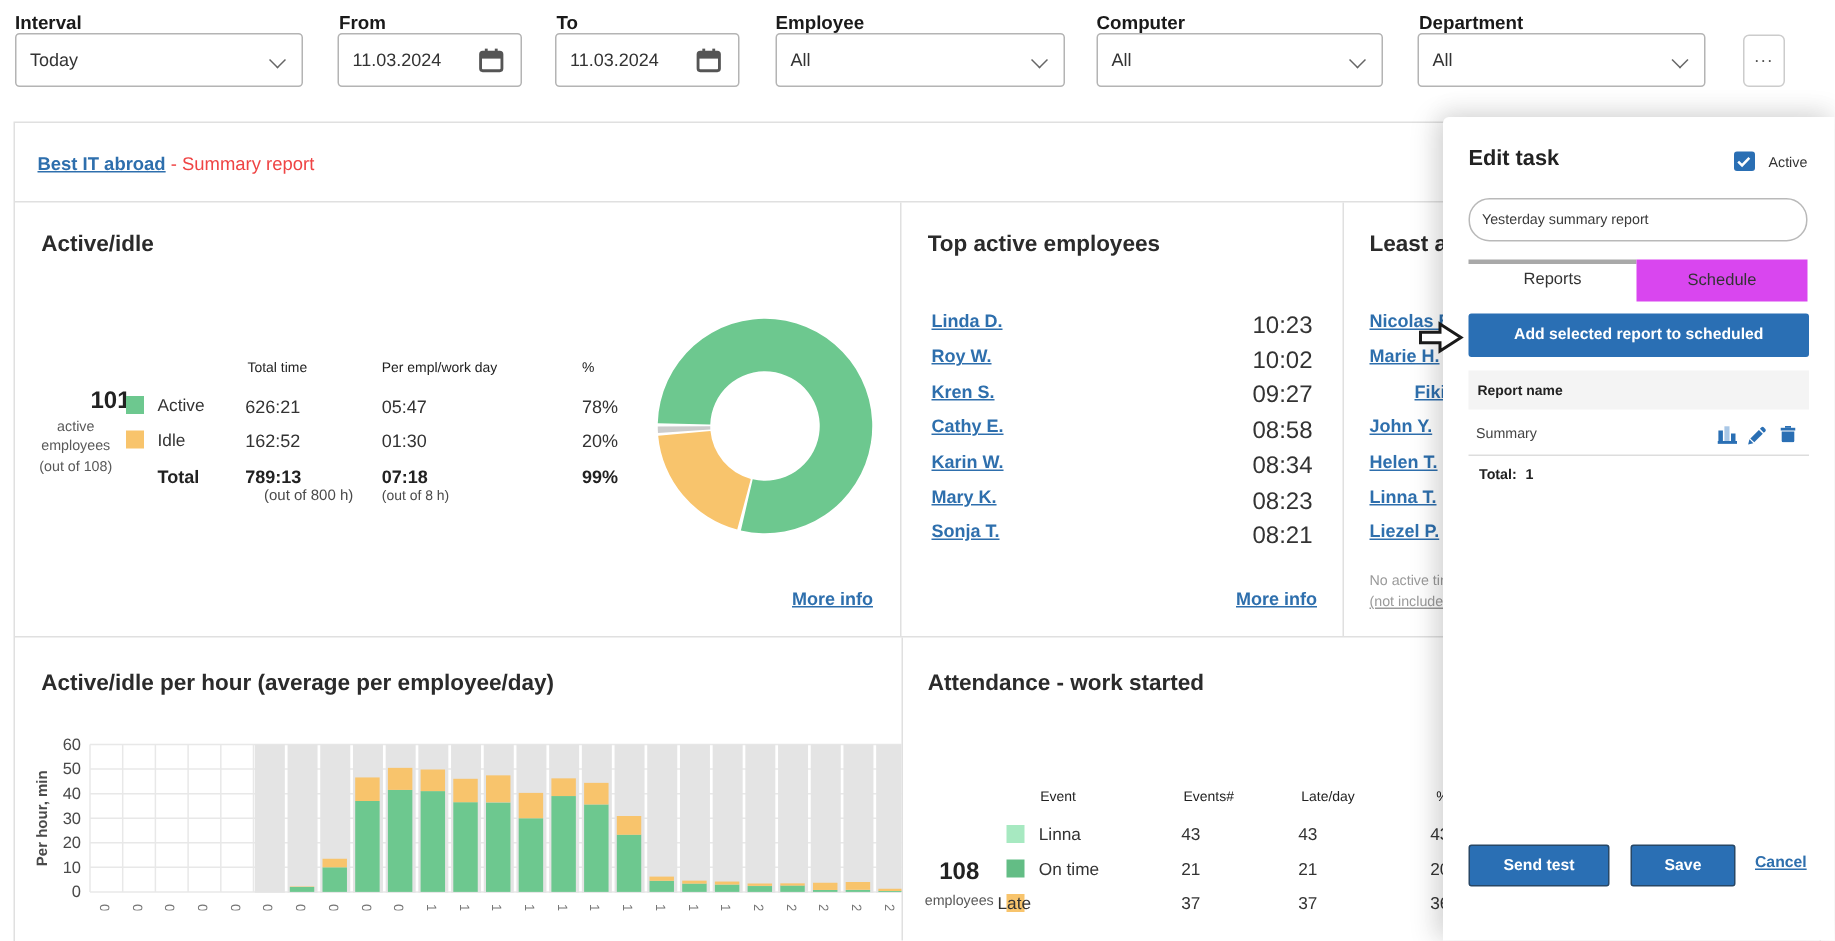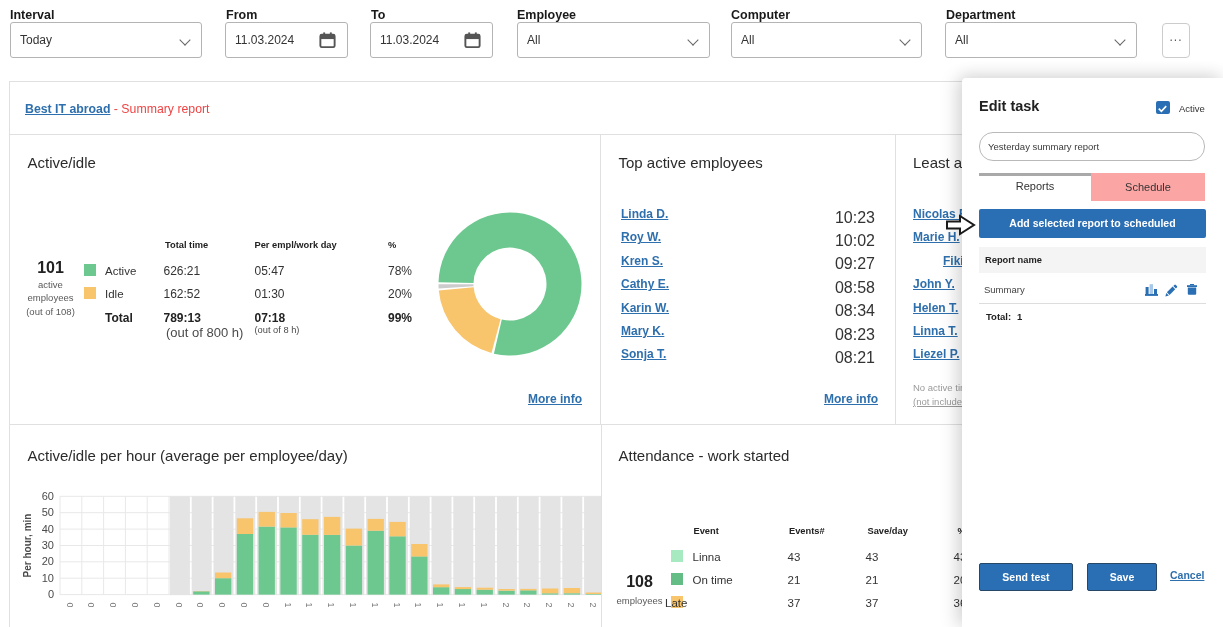--- a/index.html
+++ b/index.html
@@ -5,24 +5,24 @@
 html,body { width:1223px; height:627px; overflow:hidden; background:#fff;
   font-family:"Liberation Sans", sans-serif; color:#333; }
 .abs { position:absolute; }
 .link { color:#2e6fad; font-weight:bold; text-decoration:underline; }
 .flabel { position:absolute; top:8px; font-size:12.5px; font-weight:bold; color:#1a1a1a; }
 .fbox { position:absolute; top:22px; height:36px; border:1px solid #b4b4b4; border-radius:3px;
   background:#fff; font-size:12px; color:#333; line-height:34px; padding-left:9px; }
 .chev { position:absolute; right:12px; top:13px; width:8px; height:8px;
   border-right:1.5px solid #666; border-bottom:1.5px solid #666; transform:rotate(45deg); }
 .cal { position:absolute; right:10px; top:8px; }
-.ptitle { position:absolute; font-size:15px; font-weight:normal; color:#2b2b2b; }
+.ptitle { position:absolute; font-size:15px; font-weight:bold; color:#2b2b2b; }
 .rowname { position:absolute; font-size:12px; }
 .rowtime { position:absolute; font-size:16px; color:#333; text-align:right; width:60px; }
-.th { position:absolute; font-size:9.3px; font-weight:bold; color:#222; }
+.th { position:absolute; font-size:9.3px; font-weight:normal; color:#222; }
 .td { position:absolute; font-size:12px; color:#333; }
 </style></head>
 <body>
 
 <div class="flabel" style="left:10px">Interval</div>
 <div class="fbox" style="left:10px;width:192px">Today<span class="chev"></span></div>
 
 <div class="flabel" style="left:226px">From</div>
 <div class="fbox" style="left:225px;width:123px">11.03.2024
   <svg class="cal" width="19" height="19" viewBox="0 0 20 20">
@@ -61,21 +61,21 @@
 
 <div class="abs" style="left:600px;top:135px;width:1px;height:289px;background:#e0e0e0"></div>
 <div class="abs" style="left:895px;top:135px;width:1px;height:289px;background:#e0e0e0"></div>
 
 <div class="abs" style="left:10px;top:424px;width:1203px;height:1px;background:#e0e0e0"></div>
 
 <div class="abs" style="left:601px;top:425px;width:1px;height:202px;background:#e0e0e0"></div>
 
 <div class="ptitle" style="left:27.5px;top:154px">Active/idle</div>
 
-<div class="abs" style="left:14px;top:258.5px;width:73px;text-align:center;font-size:16px;font-weight:bold;color:#222">101</div>
+<div class="abs" style="left:14px;top:258.5px;width:73px;text-align:right;font-size:16px;font-weight:bold;color:#222">101</div>
 <div class="abs" style="left:14px;top:277.5px;width:73px;text-align:center;font-size:9.5px;color:#595959;line-height:13.8px">active<br>employees<br>(out&nbsp;of&nbsp;108)</div>
 
 <div class="abs" style="left:84px;top:264px;width:12px;height:12px;background:#6dc88f"></div>
 <div class="abs" style="left:84px;top:287.4px;width:12px;height:12px;background:#f8c46c"></div>
 
 <div class="abs td" style="left:105px;top:264.5px;font-size:11.5px">Active</div>
 <div class="abs td" style="left:105px;top:288px;font-size:11.5px">Idle</div>
 <div class="abs td" style="left:105px;top:311px;font-size:12px;font-weight:bold;color:#222">Total</div>
 
 <div class="th" style="left:165px;top:239.5px">Total time</div>
@@ -87,21 +87,21 @@
 <div class="td" style="left:388px;top:264px">78%</div>
 
 <div class="td" style="left:163.5px;top:287.4px">162:52</div>
 <div class="td" style="left:254.5px;top:287.4px">01:30</div>
 <div class="td" style="left:388px;top:287.4px">20%</div>
 
 <div class="td" style="left:163.5px;top:311px;font-weight:bold;color:#222">789:13</div>
 <div class="td" style="left:254.5px;top:311px;font-weight:bold;color:#222">07:18</div>
 <div class="td" style="left:388px;top:311px;font-weight:bold;color:#222">99%</div>
 
-<div class="abs" style="left:166px;top:324.5px;font-size:13px;color:#4a4a4a">(out of 800 h)</div>
+<div class="abs" style="left:176px;top:324.5px;font-size:10px;color:#4a4a4a">(out of 800 h)</div>
 <div class="abs" style="left:254.5px;top:324.5px;font-size:9.3px;color:#4a4a4a">(out of 8 h)</div>
 
 <svg width="146" height="146" style="position:absolute;left:437px;top:211px" viewBox="0 0 146 146">
 <path d="M 1.52 71.13 A 71.5 71.5 0 1 1 56.92 142.67 L 64.79 108.56 A 36.5 36.5 0 1 0 36.51 72.04 Z" fill="#6dc88f"></path>
 <path d="M 54.49 142.06 A 71.5 71.5 0 0 1 1.79 79.48 L 36.65 76.31 A 36.5 36.5 0 0 0 63.55 108.26 Z" fill="#f8c46c"></path>
 <path d="M 1.65 77.61 A 71.5 71.5 0 0 1 1.50 73.25 L 36.50 73.13 A 36.5 36.5 0 0 0 36.58 75.36 Z" fill="#cccccc"></path>
 </svg>
 
 <div class="abs link" style="left:528px;top:391.5px;font-size:12px">More info</div>
 
@@ -248,21 +248,21 @@
 
 <div class="abs" style="left:671px;top:550.3px;width:12px;height:12px;background:#a7e9c1"></div>
 <div class="abs" style="left:671px;top:573.1px;width:12px;height:12px;background:#63bd85"></div>
 <div class="abs" style="left:671px;top:595.9px;width:12px;height:12px;background:#f8c46c"></div>
 <div class="abs td" style="left:692.5px;top:551px;font-size:11.5px">Linna</div>
 <div class="abs td" style="left:692.5px;top:574px;font-size:11.5px">On time</div>
 <div class="abs td" style="left:665px;top:597px;font-size:11.5px">Late</div>
 
 <div class="th" style="left:693.5px;top:526px">Event</div>
 <div class="th" style="left:789px;top:526px">Events#</div>
-<div class="th" style="left:867.5px;top:526px">Save/day</div>
+<div class="th" style="left:867.5px;top:526px">Late/day</div>
 <div class="th" style="left:957.5px;top:526px">%</div>
 
 <div class="td" style="left:787.5px;top:551px;font-size:11.5px">43</div>
 <div class="td" style="left:787.5px;top:574px;font-size:11.5px">21</div>
 <div class="td" style="left:787.5px;top:597px;font-size:11.5px">37</div>
 <div class="td" style="left:865.5px;top:551px;font-size:11.5px">43</div>
 <div class="td" style="left:865.5px;top:574px;font-size:11.5px">21</div>
 <div class="td" style="left:865.5px;top:597px;font-size:11.5px">37</div>
 <div class="td" style="left:953.5px;top:551px;font-size:11.5px">43%</div>
 <div class="td" style="left:953.5px;top:574px;font-size:11.5px">20%</div>
@@ -274,21 +274,21 @@
     <svg width="13" height="13" viewBox="0 0 14 14">
         <path d="M3 7.2 L5.8 10 L11 4.5" stroke="#fff" stroke-width="1.8" fill="none"></path>
       </svg>
   </div>
   <div class="abs" style="left:217px;top:25px;font-size:9.5px;color:#333">Active</div>
 
   <div class="abs" style="left:17px;top:54px;width:226px;height:29px;border:1px solid #b9b9b9;border-radius:14px;font-size:9.5px;color:#3a3a3a;line-height:27px;padding-left:8px">Yesterday summary report</div>
 
   <div class="abs" style="left:17px;top:95px;width:112px;height:3px;background:#a9a9a9"></div>
   <div class="abs" style="left:17px;top:98px;width:112px;height:25px;background:#fff;text-align:center;font-size:11px;color:#333;line-height:21px">Reports</div>
-  <div class="abs" style="left:129px;top:95px;width:114px;height:28px;background:#fca5a5;text-align:center;font-size:11px;color:#333;line-height:28px">Schedule</div>
+  <div class="abs" style="left:129px;top:95px;width:114px;height:28px;background:#d946ef;text-align:center;font-size:11px;color:#333;line-height:28px">Schedule</div>
 
   <div class="abs" style="left:17px;top:131px;width:227px;height:29px;background:#2a6fb4;border-radius:2px;color:#fff;font-size:10.5px;font-weight:bold;text-align:center;line-height:29px">Add selected report to scheduled</div>
 
   <div class="abs" style="left:17px;top:169px;width:227px;height:26px;background:#f4f4f4;font-size:9.3px;font-weight:bold;color:#222;line-height:26px;padding-left:6px">Report name</div>
   <div class="abs" style="left:22px;top:206px;font-size:9.5px;color:#444">Summary</div>
   <div class="abs" style="left:17px;top:225px;width:227px;height:1px;background:#ddd"></div>
 
   <svg class="abs" style="left:182.5px;top:205px" width="13" height="13" viewBox="0 0 13 13">
       <rect x="0" y="11" width="13" height="1.9" fill="#2a6fb4"></rect>
       <rect x="0.6" y="4" width="3" height="7" fill="#2a6fb4"></rect>

